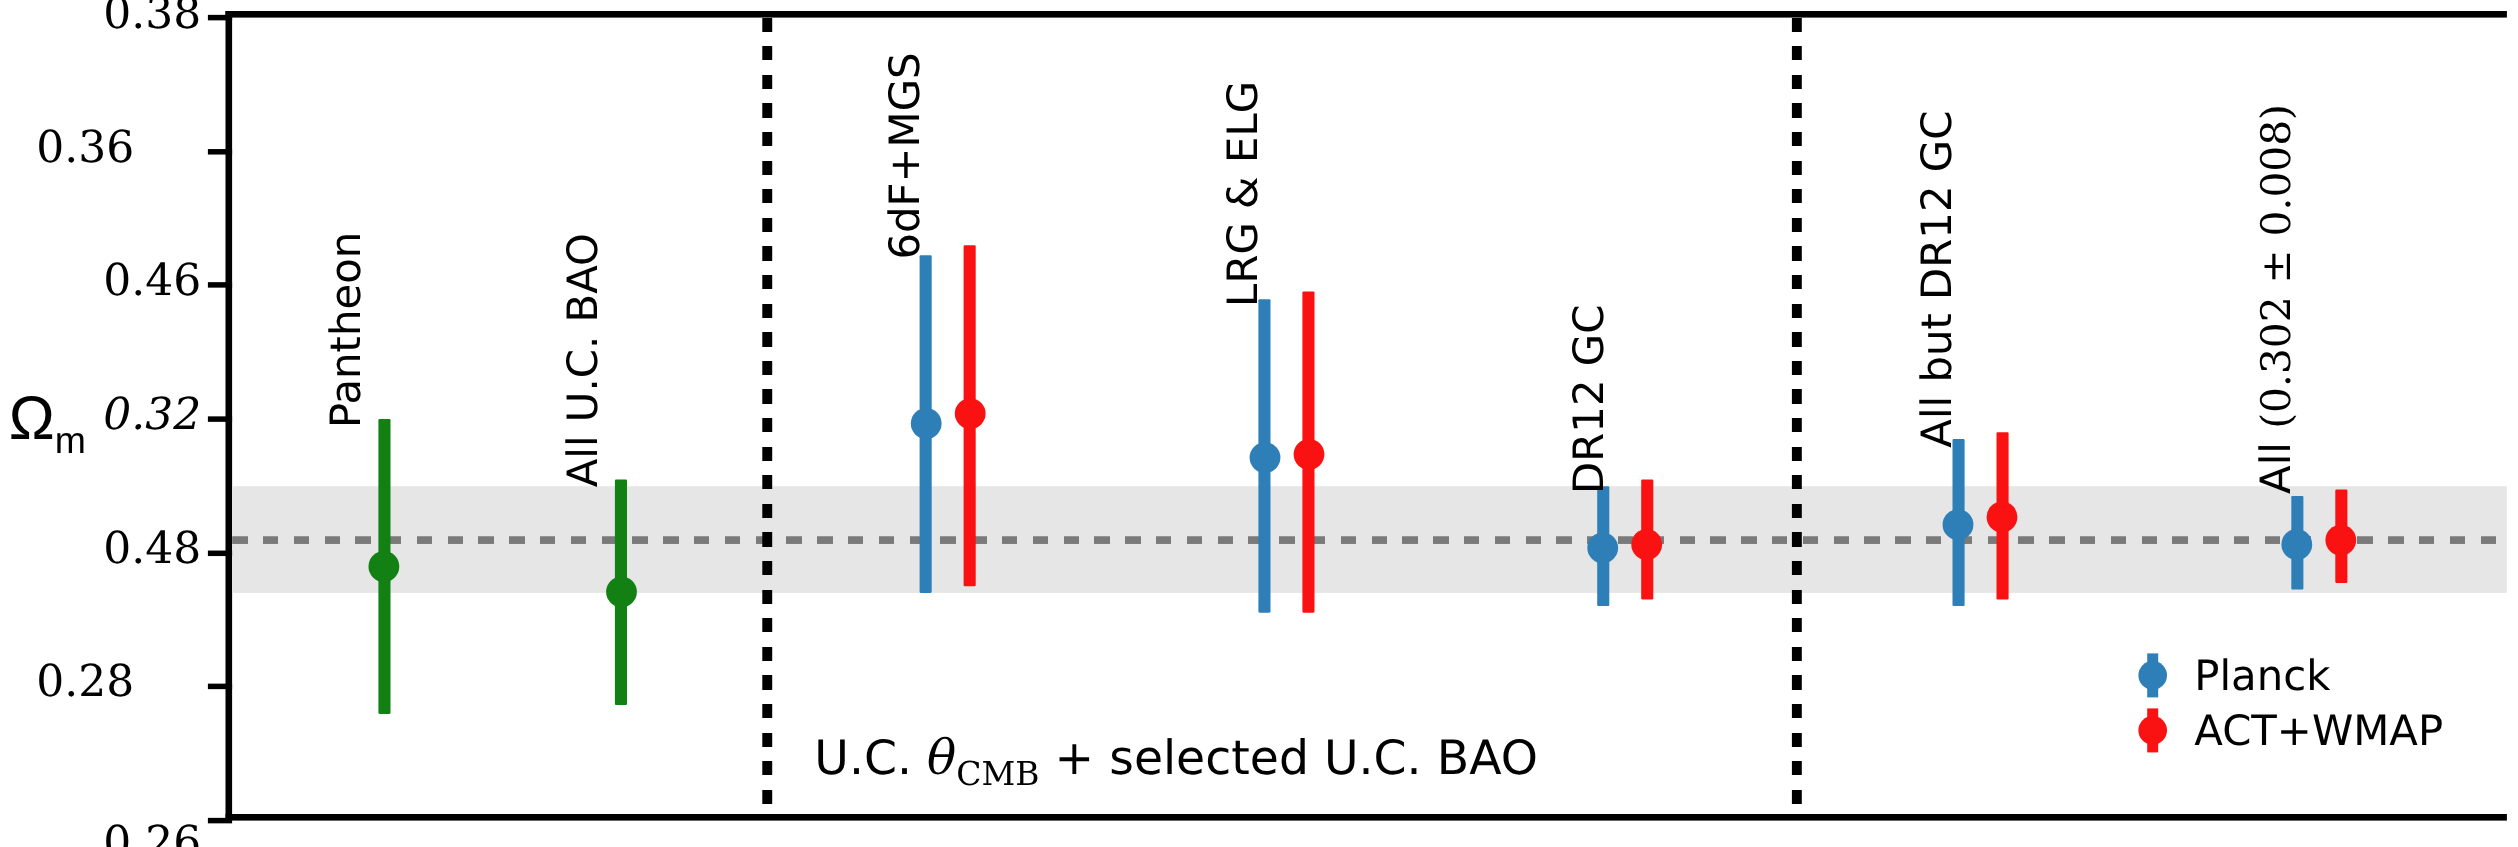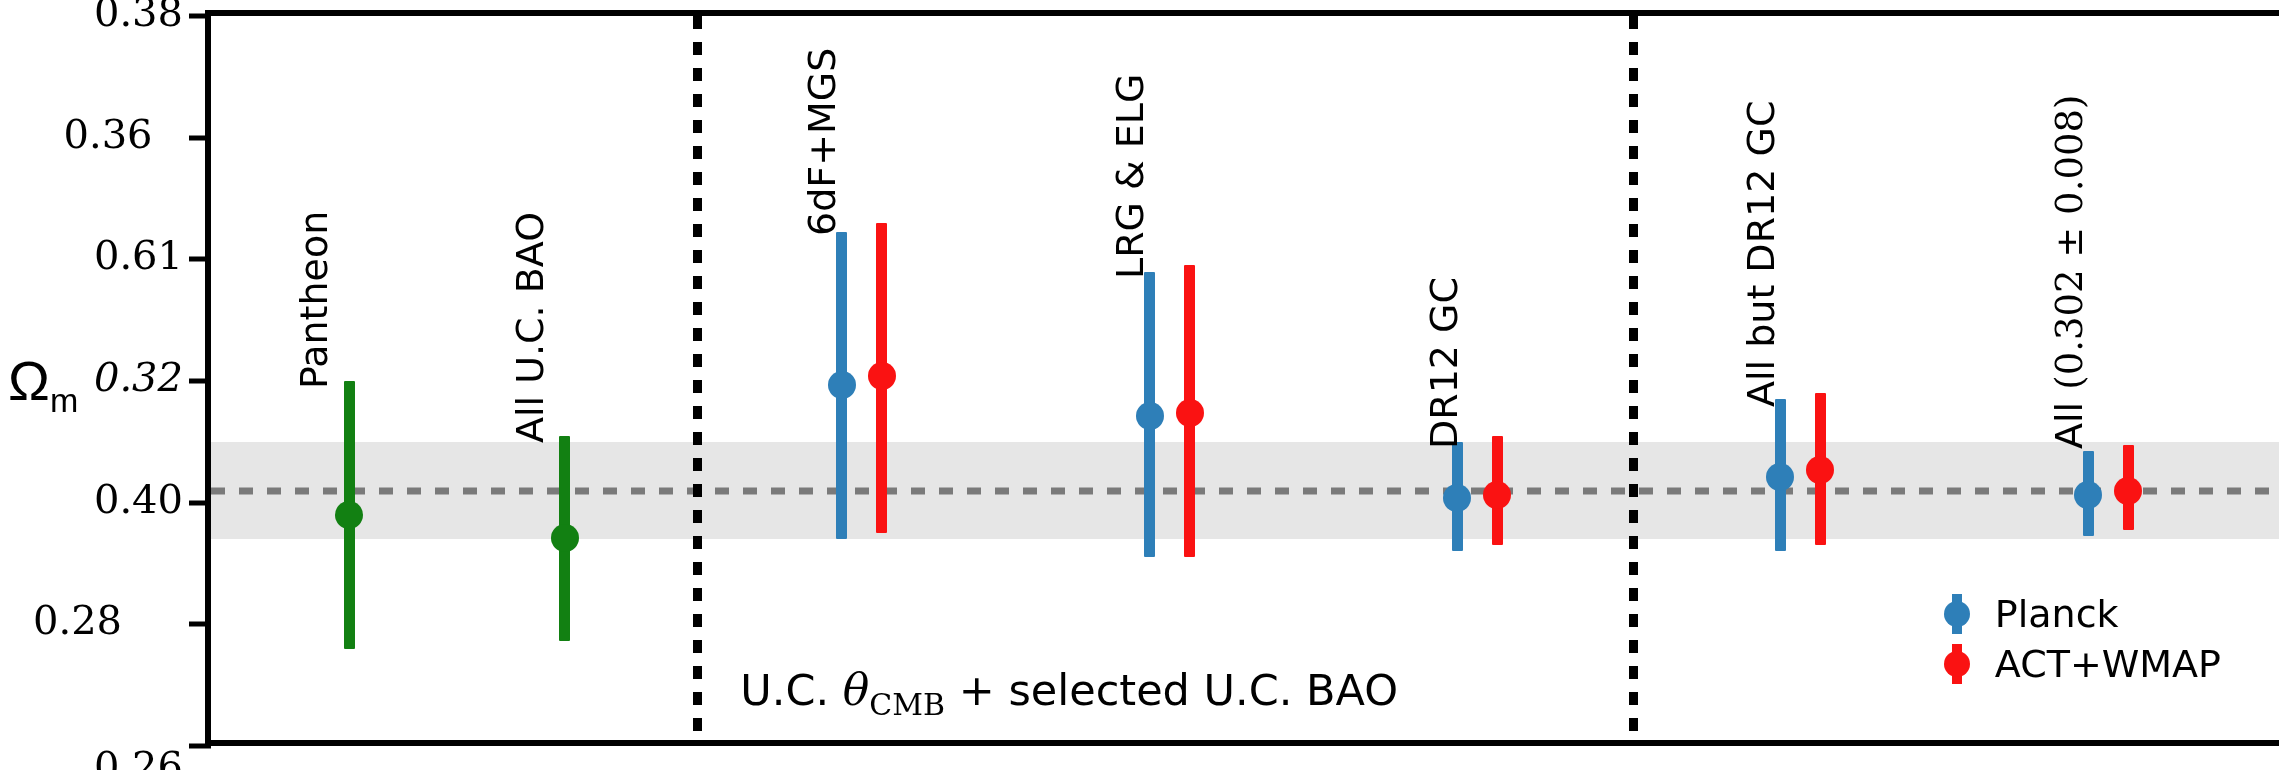--- a/index.html
+++ b/index.html
@@ -166,24 +166,24 @@
         <span>U.C. </span><span class="th">θ</span><span class="sub">CMB</span><span> + selected U.C. BAO</span>
       </div>
     </div>
 
     <div id="yaxis">
         <div class="ytick" style="top: 730px;"></div>
         <div class="ylabel" style="right: auto; left: -178px; width: 150px; text-align: right; top: 727px;">0.26</div>
         <div class="ytick" style="top: 608.333px;"></div>
         <div class="ylabel" style="right: auto; left: -178px; width: 150px; text-align: left; top: 581.333px;">0.28</div>
         <div class="ytick" style="top: 486.667px;"></div>
-        <div class="ylabel" style="right: auto; left: -178px; width: 150px; text-align: right; top: 459.667px;">0.40</div>
+        <div class="ylabel" style="right: auto; left: -178px; width: 150px; text-align: right; top: 459.667px;">0.48</div>
         <div class="ytick" style="top: 365px;"></div>
         <div class="ylabel" style="right: auto; left: -178px; width: 150px; text-align: right; top: 338px; font-style: italic;">0.32</div>
         <div class="ytick" style="top: 243.333px;"></div>
-        <div class="ylabel" style="right: auto; left: -178px; width: 150px; text-align: right; top: 216.333px;">0.61</div>
+        <div class="ylabel" style="right: auto; left: -178px; width: 150px; text-align: right; top: 216.333px;">0.46</div>
         <div class="ytick" style="top: 121.667px;"></div>
-        <div class="ylabel" style="right: auto; left: -178px; width: 150px; text-align: center; top: 94.6667px;">0.36</div>
+        <div class="ylabel" style="right: auto; left: -178px; width: 150px; text-align: left; top: 94.6667px;">0.36</div>
         <div class="ytick" style="top: 0px;"></div>
         <div class="ylabel" style="right: auto; left: -178px; width: 150px; text-align: right; top: -27px;">0.38</div>
       </div>
   </div>
 </div>
 
 </body></html>

